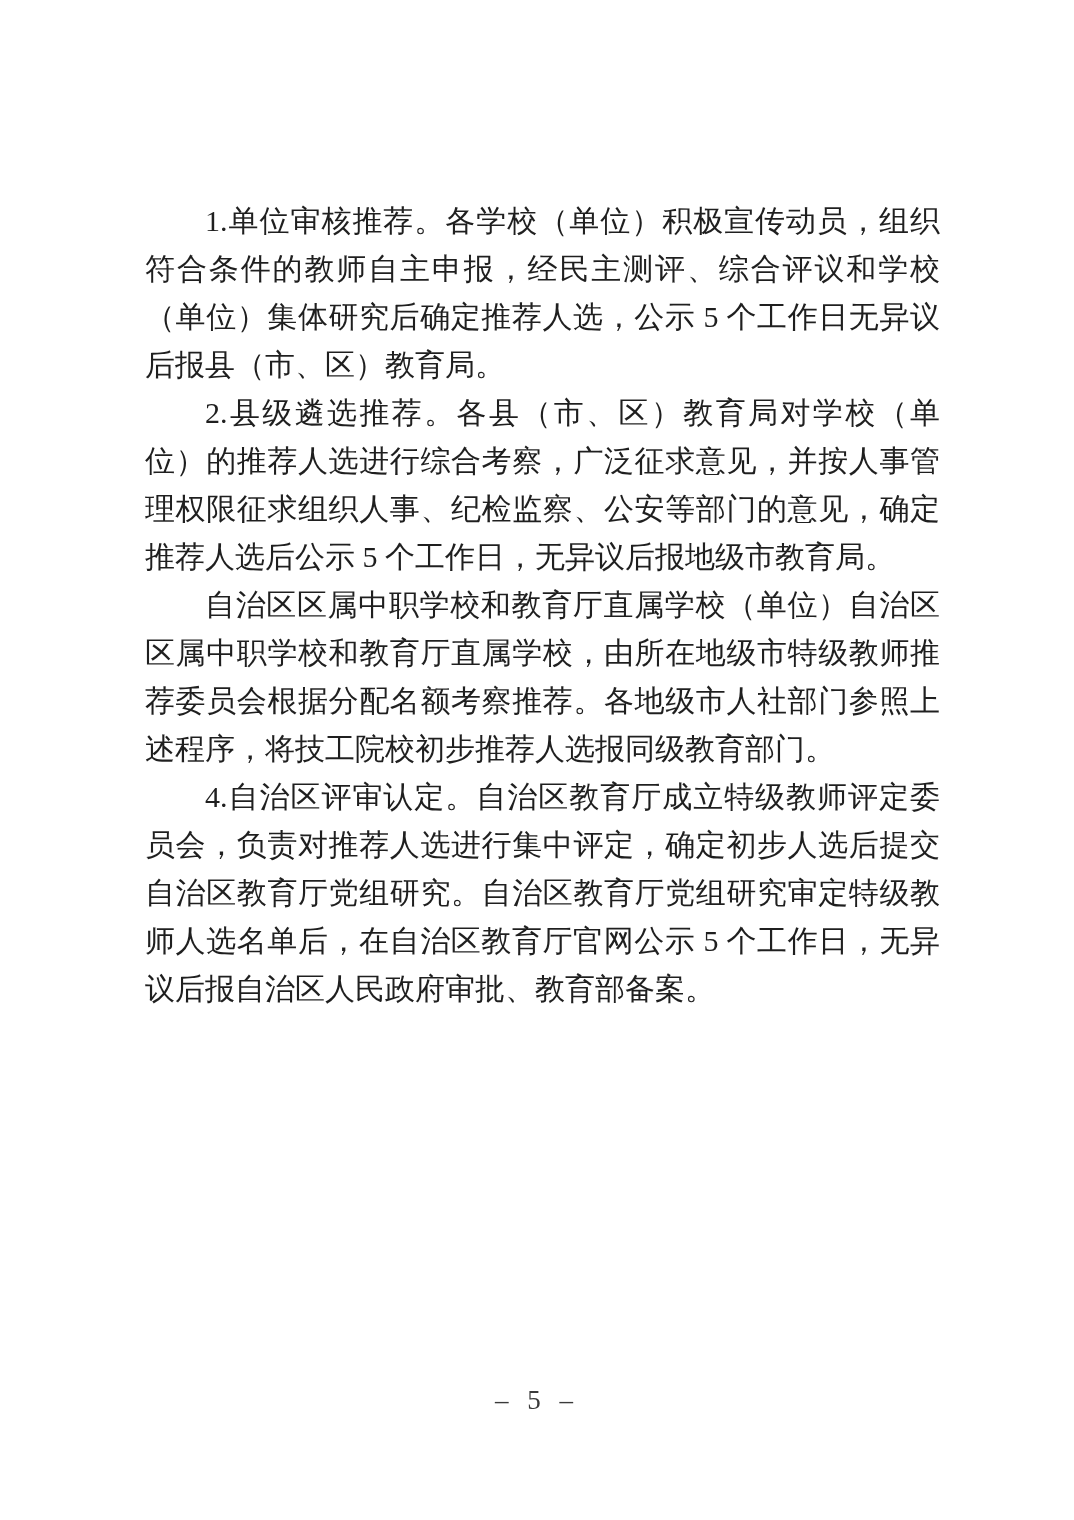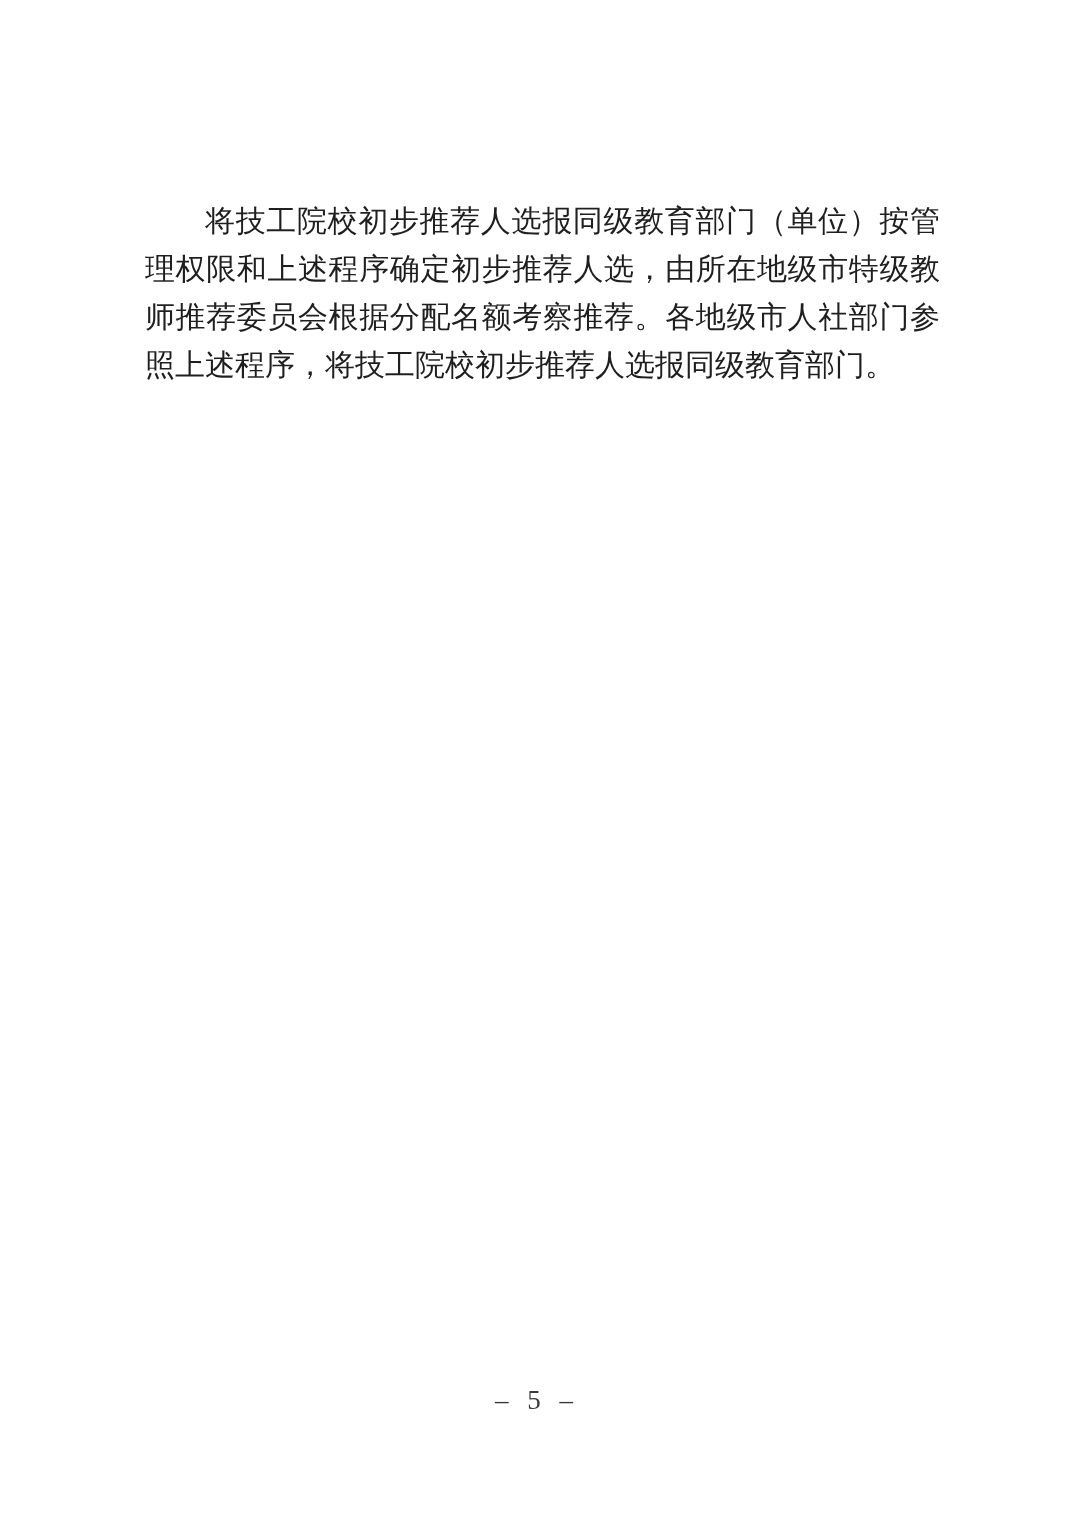--- a/index.html
+++ b/index.html
@@ -45,19 +45,22 @@
     color: #3a3a3a;
     letter-spacing: 6px;
     font-family: "Liberation Serif", serif;
   }
 </style>
 </head>
 <body>
 
 <div class="page">
   <div class="body-text">
-    <p>将技工院校初步推荐人选报同级教育部门（单位）按管理权限和上述程序确定初步推荐人选，由所在地级市特级教师推荐委员会根据分配名额考察推荐。各地级市人社部门参照上述程序，将技工院校初步推荐人选报同级教育部门。</p>
+    <p>1.单位审核推荐。各学校（单位）积极宣传动员，组织符合条件的教师自主申报，经民主测评、综合评议和学校（单位）集体研究后确定推荐人选，公示 5 个工作日无异议后报县（市、区）教育局。</p>
+    <p>2.县级遴选推荐。各县（市、区）教育局对学校（单位）的推荐人选进行综合考察，广泛征求意见，并按人事管理权限征求组织人事、纪检监察、公安等部门的意见，确定推荐人选后公示 5 个工作日，无异议后报地级市教育局。</p>
+    <p>自治区区属中职学校和教育厅直属学校（单位）自治区区属中职学校和教育厅直属学校，由所在地级市特级教师推荐委员会根据分配名额考察推荐。各地级市人社部门参照上述程序，将技工院校初步推荐人选报同级教育部门。</p>
+    <p>4.自治区评审认定。自治区教育厅成立特级教师评定委员会，负责对推荐人选进行集中评定，确定初步人选后提交自治区教育厅党组研究。自治区教育厅党组研究审定特级教师人选名单后，在自治区教育厅官网公示 5 个工作日，无异议后报自治区人民政府审批、教育部备案。</p>
   </div>
 
   <div class="page-footer">
     <span class="page-number">– 5 –</span>
   </div>
 </div>
 
 </body></html>

